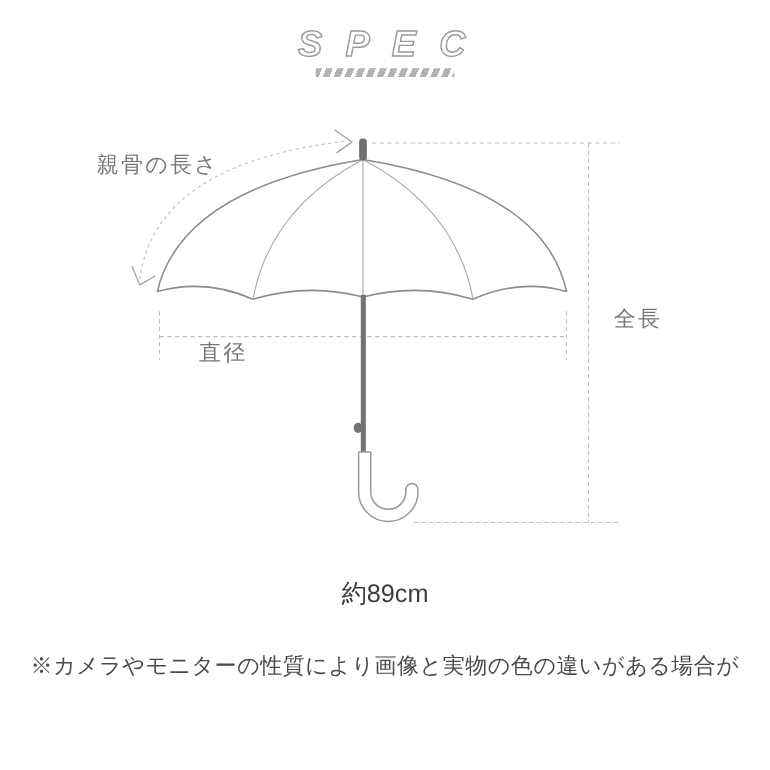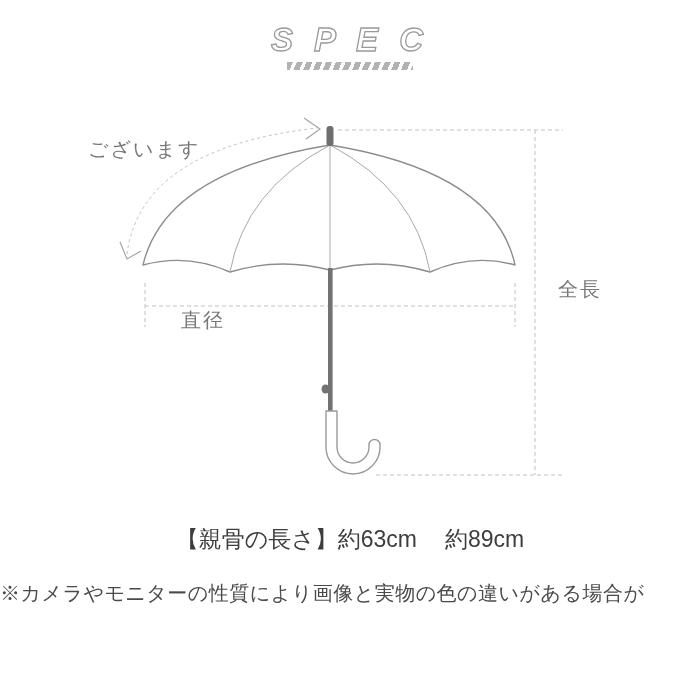--- a/index.html
+++ b/index.html
@@ -66,24 +66,24 @@
     justify-content: center;
     gap: 28px;
     color: #3d3d3d;
     font-size: 23px;
     white-space: nowrap;
   }
   .spec-item { display: inline-flex; }
   
   .notes {
     position: absolute;
-    top: 582px;
+    top: 595px;
     left: 0;
     width: 700px;
-    text-align: left;
+    text-align: center;
     color: #4a4a4a;
     font-size: 20px;
     line-height: 23px;
     letter-spacing: 0.5px;
   }
 </style>
 </head>
 <body>
 
 <div class="page">
@@ -121,29 +121,25 @@
     <path d="M 326 411
              L 326 447
              A 27 27 0 0 0 380 447
              L 380 445
              A 5.5 5.5 0 0 0 369 445
              L 369 447
              A 16 16 0 0 1 337 447
              L 337 411 Z" fill="#ffffff" stroke="#9a9a9a" stroke-width="1.4" stroke-linejoin="round"></path>
   </svg>
 
-  <div class="diagram-label label-rib-length">ございます</div>
+  <div class="diagram-label label-rib-length">親骨の長さ</div>
   <div class="diagram-label label-diameter">直径</div>
   <div class="diagram-label label-total-length">全長</div>
 
   <div class="spec-values">
-    <span class="spec-item">
-      <span>【親骨の長さ】</span>
-      <span>約63cm</span>
-    </span>
     <span class="spec-item">
       <span>約89cm</span>
     </span>
   </div>
 
   <div class="notes">
     <div>※カメラやモニターの性質により画像と実物の色の違いがある場合が</div>
   </div>
 
 </div>

